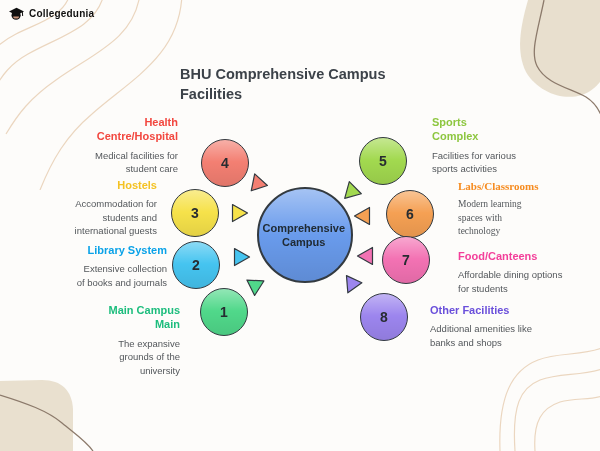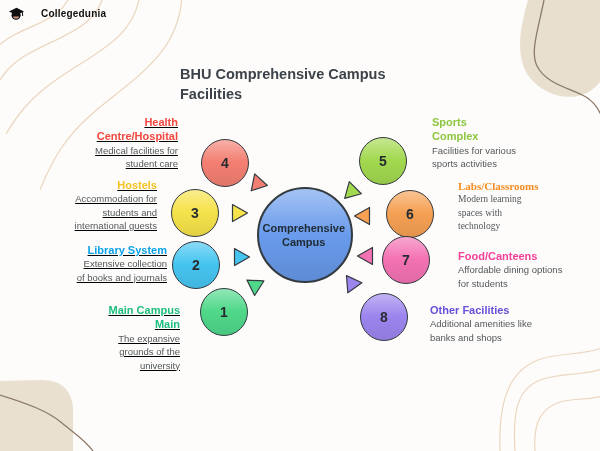--- a/index.html
+++ b/index.html
@@ -6,21 +6,21 @@
   .stage{
     position:relative;width:600px;height:451px;background:#FDFCFA;overflow:hidden;
     font-family:"Liberation Sans",sans-serif;
   }
   .decor{position:absolute;pointer-events:none;}
   .decor.tl{left:0;top:0;}
   .decor.tr{right:0;top:0;}
   .decor.bl{left:0;bottom:0;}
   .decor.br{right:0;bottom:0;}
 
-  .logo{position:absolute;left:8px;top:6px;display:flex;align-items:center;gap:16px;}
+  .logo{position:absolute;left:8px;top:6px;display:flex;align-items:center;gap:4px;}
   .logo-text{font-size:10px;font-weight:bold;color:#101010;letter-spacing:.2px;}
 
   .title{
     position:absolute;left:180px;top:64px;width:240px;text-align:left;
     font-size:14.5px;font-weight:bold;color:#3C4249;line-height:1.4;
   }
 
   .circle{
     position:absolute;width:48px;height:48px;box-sizing:border-box;
     border:1.6px solid #333A40;border-radius:50%;
@@ -50,22 +50,22 @@
   .t2{left:232px;top:248px;transform:rotate(90deg);}
   .t3{left:230px;top:204px;transform:rotate(90deg);}
   .t4{left:247px;top:172px;transform:rotate(-18deg);}
   .t5{left:340px;top:184px;transform:rotate(225deg);}
   .t6{left:352px;top:207px;transform:rotate(270deg);}
   .t7{left:355px;top:247px;transform:rotate(270deg);}
   .t8{left:341px;top:277px;transform:rotate(205deg);}
 
   .label{position:absolute;}
   .label .heading{font-size:11px;font-weight:bold;line-height:1.3;}
-  .label .desc{font-size:9.5px;color:#53575B;line-height:1.42;}
-  .left-side{text-align:right;text-decoration:underline;}
+  .label .desc{font-size:9.5px;color:#53575B;line-height:1.42;margin-top:5px;}
+  .left-side{text-align:right;}
   .right-side{text-align:left;}
   .l1{right:420px;top:303px;width:88px;}
   .l2{right:433px;top:243px;width:92px;}
   .l3{right:443px;top:178px;width:100px;}
   .l4{right:422px;top:115px;width:108px;}
   .l5{left:432px;top:115px;width:110px;}
   .l5 .heading{width:70px;}
   .l6{left:458px;top:179px;width:110px;font-family:Liberation Serif, serif;}
   .l6 .desc{width:85px;}
   .l7{left:458px;top:249px;width:108px;}

